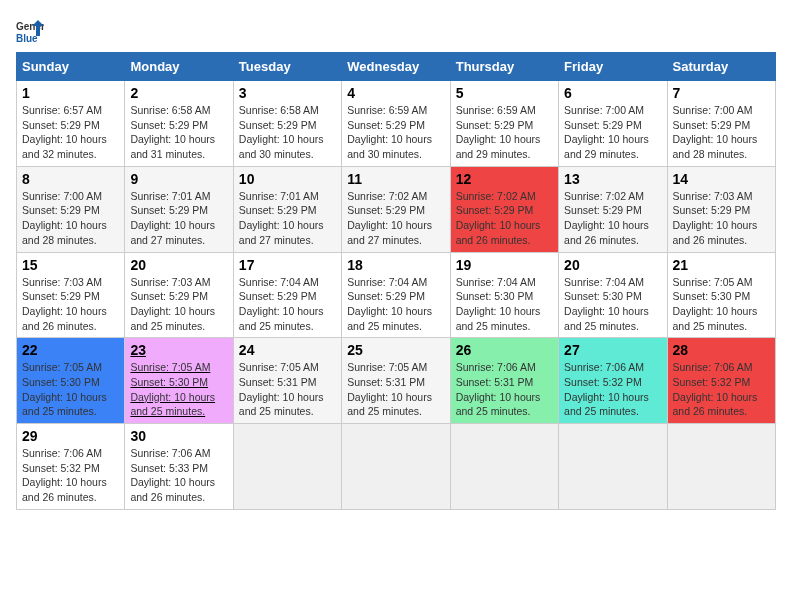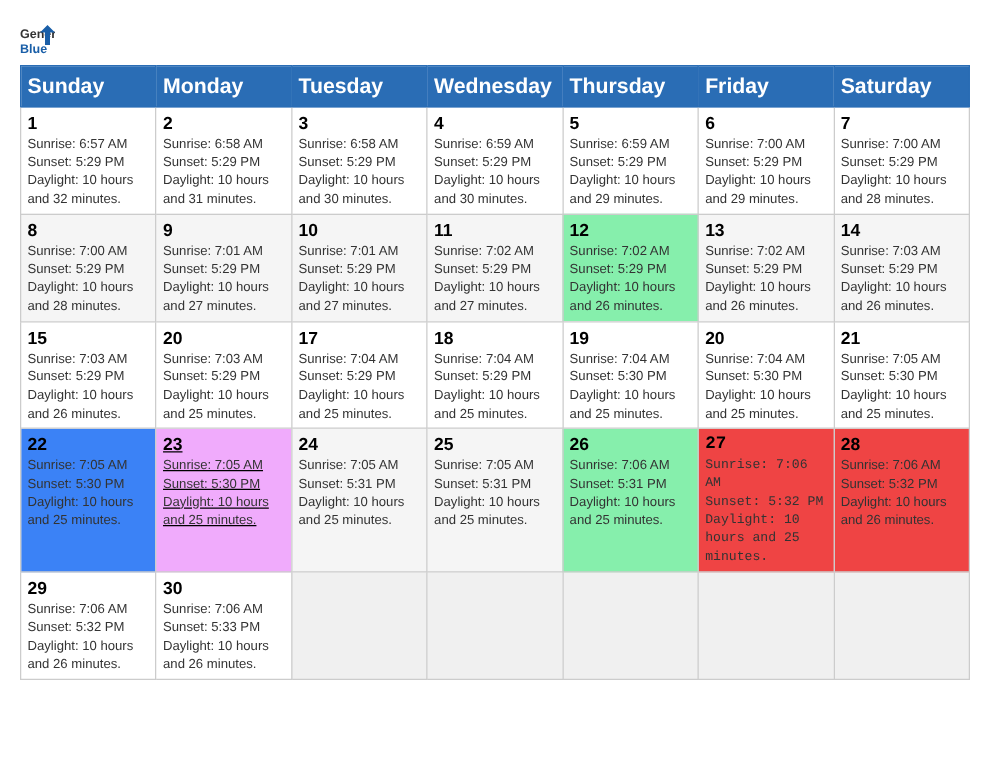--- a/index.html
+++ b/index.html
@@ -40,21 +40,21 @@
     table {
       width: 100%;
       border-collapse: collapse;
       font-size: 11px;
     }
     thead tr th {
       background-color: #2a6db5;
       color: #fff;
       text-align: left;
       padding: 6px 5px;
-      font-size: 17px;
+      font-size: 13px;
       font-weight: bold;
       border: 1px solid #2a6db5;
     }
     tbody tr td {
       border: 1px solid #ccc;
       vertical-align: top;
       padding: 4px 5px;
       width: 108px;
       min-height: 80px;
       background: #fff;
@@ -152,21 +152,21 @@
           <div class="day-info">Sunrise: 7:01 AM<br>Sunset: 5:29 PM<br>Daylight: 10 hours and 27 minutes.</div>
         </td>
         <td style="background: rgb(245, 245, 245); margin-top: 48px;">
           <span class="day-number">10</span>
           <div class="day-info">Sunrise: 7:01 AM<br>Sunset: 5:29 PM<br>Daylight: 10 hours and 27 minutes.</div>
         </td>
         <td style="background: rgb(245, 245, 245);">
           <span class="day-number">11</span>
           <div class="day-info">Sunrise: 7:02 AM<br>Sunset: 5:29 PM<br>Daylight: 10 hours and 27 minutes.</div>
         </td>
-        <td style="background: #86efac;">
+        <td style="background: #ef4444;">
           <span class="day-number">12</span>
           <div class="day-info">Sunrise: 7:02 AM<br>Sunset: 5:29 PM<br>Daylight: 10 hours and 26 minutes.</div>
         </td>
         <td style="background: rgb(245, 245, 245);">
           <span class="day-number">13</span>
           <div class="day-info">Sunrise: 7:02 AM<br>Sunset: 5:29 PM<br>Daylight: 10 hours and 26 minutes.</div>
         </td>
         <td style="background: rgb(245, 245, 245);">
           <span class="day-number">14</span>
           <div class="day-info">Sunrise: 7:03 AM<br>Sunset: 5:29 PM<br>Daylight: 10 hours and 26 minutes.</div>
@@ -216,21 +216,21 @@
           <div class="day-info">Sunrise: 7:05 AM<br>Sunset: 5:31 PM<br>Daylight: 10 hours and 25 minutes.</div>
         </td>
         <td style="background: rgb(245, 245, 245);">
           <span class="day-number">25</span>
           <div class="day-info">Sunrise: 7:05 AM<br>Sunset: 5:31 PM<br>Daylight: 10 hours and 25 minutes.</div>
         </td>
         <td style="background: #86efac; margin-left: 12px;">
           <span class="day-number">26</span>
           <div class="day-info">Sunrise: 7:06 AM<br>Sunset: 5:31 PM<br>Daylight: 10 hours and 25 minutes.</div>
         </td>
-        <td style="background: #ef4444; font-family: Liberation Mono, monospace;">
+        <td style="background: #5eead4;">
           <span class="day-number">27</span>
           <div class="day-info">Sunrise: 7:06 AM<br>Sunset: 5:32 PM<br>Daylight: 10 hours and 25 minutes.</div>
         </td>
         <td style="background: #ef4444;">
           <span class="day-number">28</span>
           <div class="day-info">Sunrise: 7:06 AM<br>Sunset: 5:32 PM<br>Daylight: 10 hours and 26 minutes.</div>
         </td>
       </tr>
       <tr>
         <td>

